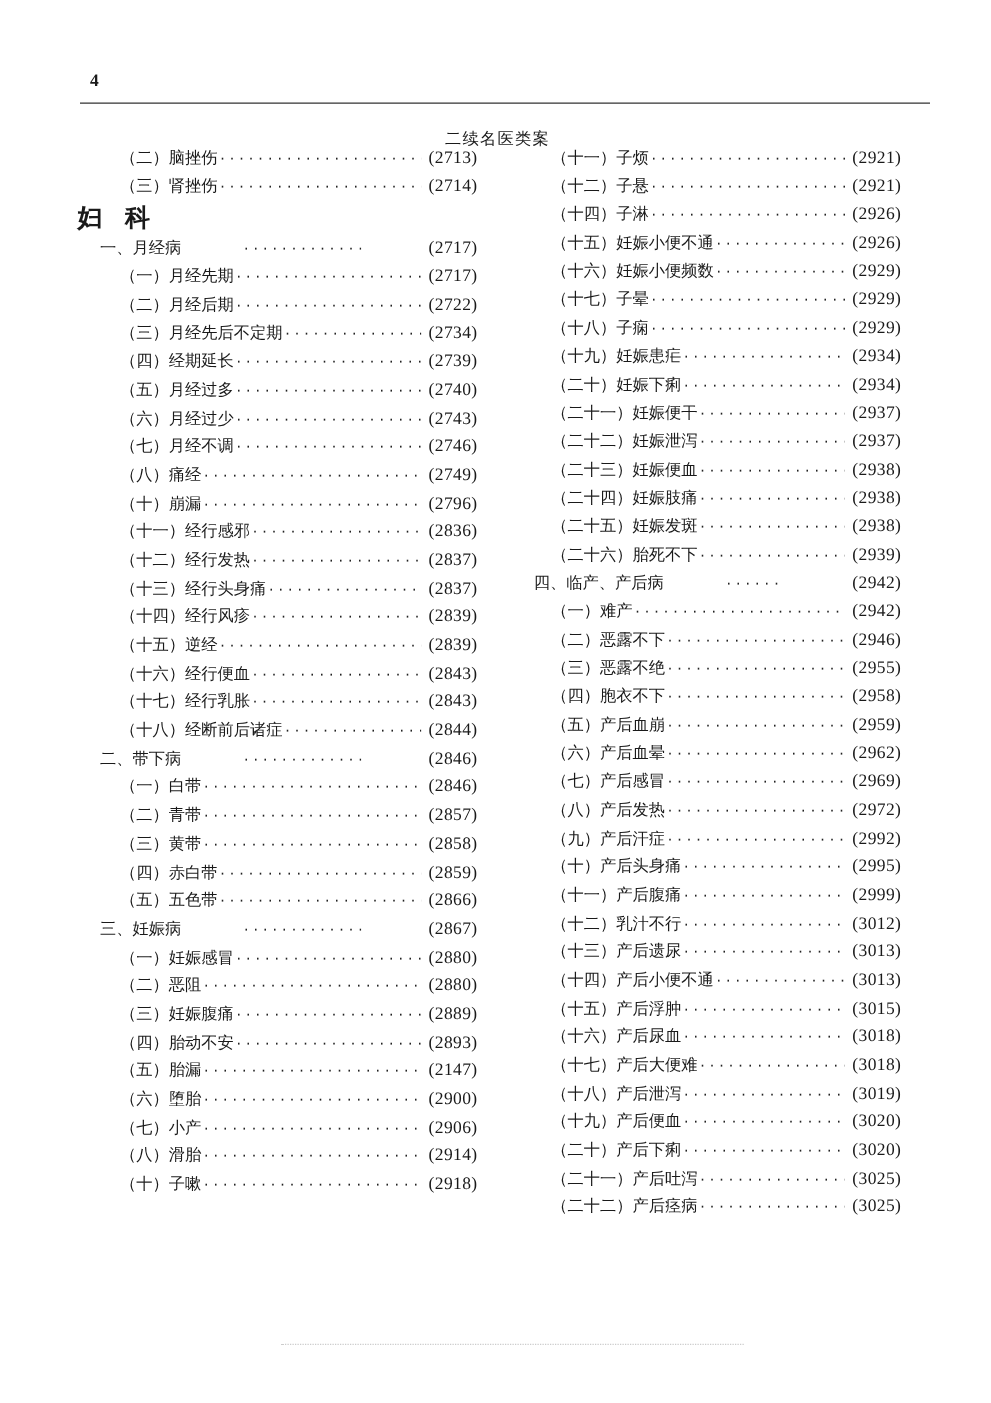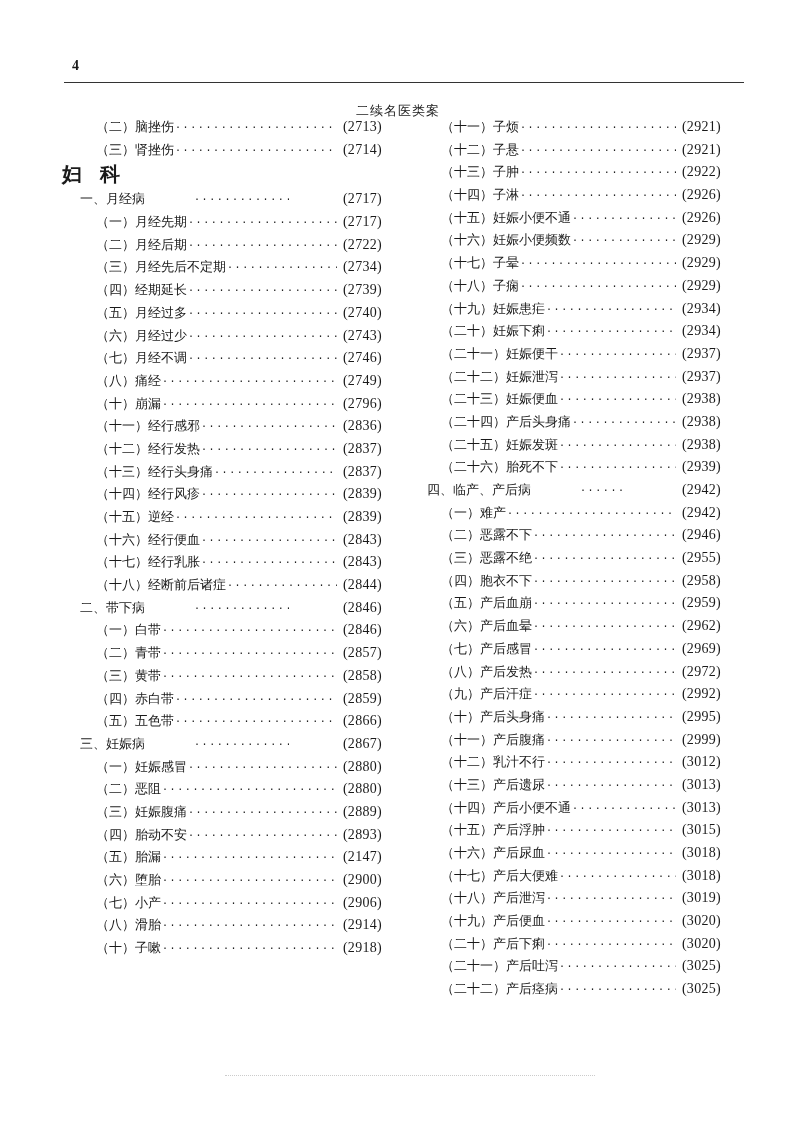--- a/index.html
+++ b/index.html
@@ -261,25 +261,20 @@
     <span class="label">（十一）子烦</span>
     <span class="leader"></span>
     <span class="page-ref">(2921)</span>
   </div>
       <div class="row level-1 right">
     <span class="label">（十二）子悬</span>
     <span class="leader"></span>
     <span class="page-ref">(2921)</span>
   </div>
       <div class="row level-1 right">
-    <span class="label">（十三）子肿</span>
-    <span class="leader"></span>
-    <span class="page-ref">(2922)</span>
-  </div>
-      <div class="row level-1 right">
     <span class="label">（十四）子淋</span>
     <span class="leader"></span>
     <span class="page-ref">(2926)</span>
   </div>
       <div class="row level-1 right">
     <span class="label">（十五）妊娠小便不通</span>
     <span class="leader"></span>
     <span class="page-ref">(2926)</span>
   </div>
       <div class="row level-1 right">
@@ -316,21 +311,21 @@
     <span class="label">（二十二）妊娠泄泻</span>
     <span class="leader"></span>
     <span class="page-ref">(2937)</span>
   </div>
       <div class="row level-1 right">
     <span class="label">（二十三）妊娠便血</span>
     <span class="leader"></span>
     <span class="page-ref">(2938)</span>
   </div>
       <div class="row level-1 right">
-    <span class="label">（二十四）产后头身痛</span>
+    <span class="label">（二十四）妊娠肢痛</span>
     <span class="leader"></span>
     <span class="page-ref">(2938)</span>
   </div>
       <div class="row level-1 right">
     <span class="label">（二十五）妊娠发斑</span>
     <span class="leader"></span>
     <span class="page-ref">(2938)</span>
   </div>
       <div class="row level-1 right">
     <span class="label">（二十六）胎死不下</span>

